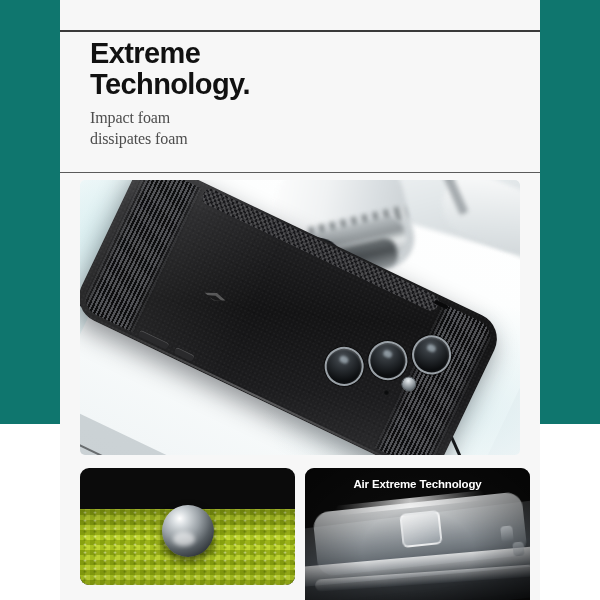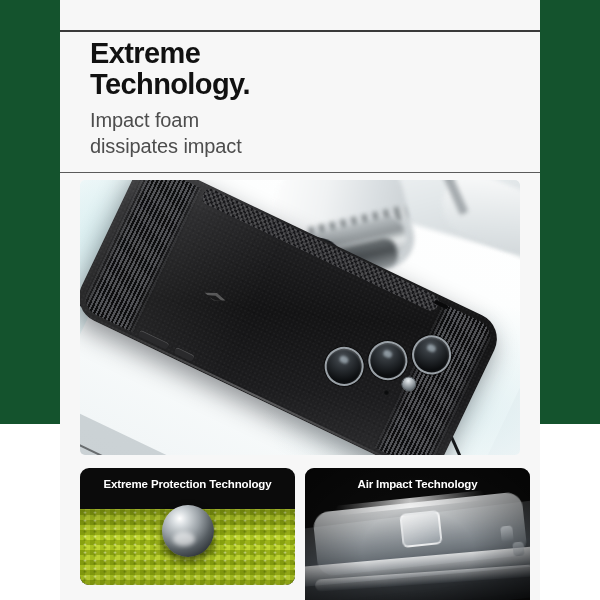--- a/index.html
+++ b/index.html
@@ -6,21 +6,21 @@
   html,body{margin:0;padding:0;}
   body{
     width:600px;height:600px;
     background:#ffffff;
     font-family:"Liberation Sans","DejaVu Sans",sans-serif;
     overflow:hidden;
     position:relative;
   }
   .page{
     position:absolute;left:0;top:0;width:600px;height:424px;
-    background:#14532d;
+    background:#0f766e;
   }
   
   .col{
     position:absolute;left:60px;top:0;width:480px;height:600px;
     background:#f7f7f7;
   }
   .rule{
     position:absolute;left:0;width:480px;height:2px;
     background:#3a3a3a;
   }
@@ -32,23 +32,24 @@
     position:absolute;left:30px;top:38px;width:430px;
   }
   .h1{
     font-size:29px;line-height:1.06;
     font-weight:bold;color:#111111;
     letter-spacing:-0.6px;
     margin:0 0 9px 0;
   }
   .h1 span{display:block;}
   .sub{
-    font-size:20px;line-height:1.28;
+    font-size:16px;line-height:1.28;
     color:#4d4d4d;font-weight:normal;
     letter-spacing:-0.1px;
+    font-family:Liberation Serif, serif;
   }
   .sub span{display:block;}
 
   
   .hero{
     position:absolute;left:20px;top:180px;
     width:440px;height:275px;
     border-radius:5px;
     overflow:hidden;
     background:
@@ -333,21 +334,21 @@
 
     <div class="rule top"></div>
 
     <div class="headblock">
       <div class="h1">
         <span>Extreme</span>
         <span>Technology.</span>
       </div>
       <div class="sub">
         <span>Impact foam</span>
-        <span>dissipates impact</span>
+        <span>dissipates foam</span>
       </div>
     </div>
 
     <div class="rule mid"></div>
 
     <div class="hero">
       <div class="glow"></div>
       <div class="platebig"></div>
       <div class="whitewedge"></div>
       <div class="glow2"></div>
@@ -398,31 +399,30 @@
             <svg viewBox="0 0 26 12" width="26" height="12" aria-hidden="true">
               <path d="M2 7 L13 2 L24 5 L13 10 Z" fill="#8d8d8d"></path>
               <path d="M4 8.5 L13 5 L21 7 L13 9.5 Z" fill="#1a1a1a"></path>
             </svg>
           </div>
         </div>
       </div>
     </div>
 
     <div class="card left">
-      <div class="cap">Extreme Protection Technology</div>
       <div class="foam">
         <div class="bumps"></div>
         <div class="shade"></div>
       </div>
       <div class="balldent"></div>
       <div class="ball"></div>
     </div>
 
     <div class="card right">
-      <div class="cap">Air Impact Technology</div>
+      <div class="cap">Air Extreme Technology</div>
       <div class="cush base"></div>
       <div class="cush band"></div>
       <div class="cush sq"></div>
       <div class="cush lip"></div>
       <div class="cush lip2"></div>
       <div class="cush btnA"></div>
       <div class="cush btnB"></div>
       <div class="cush glint"></div>
       <div class="vign"></div>
     </div>

